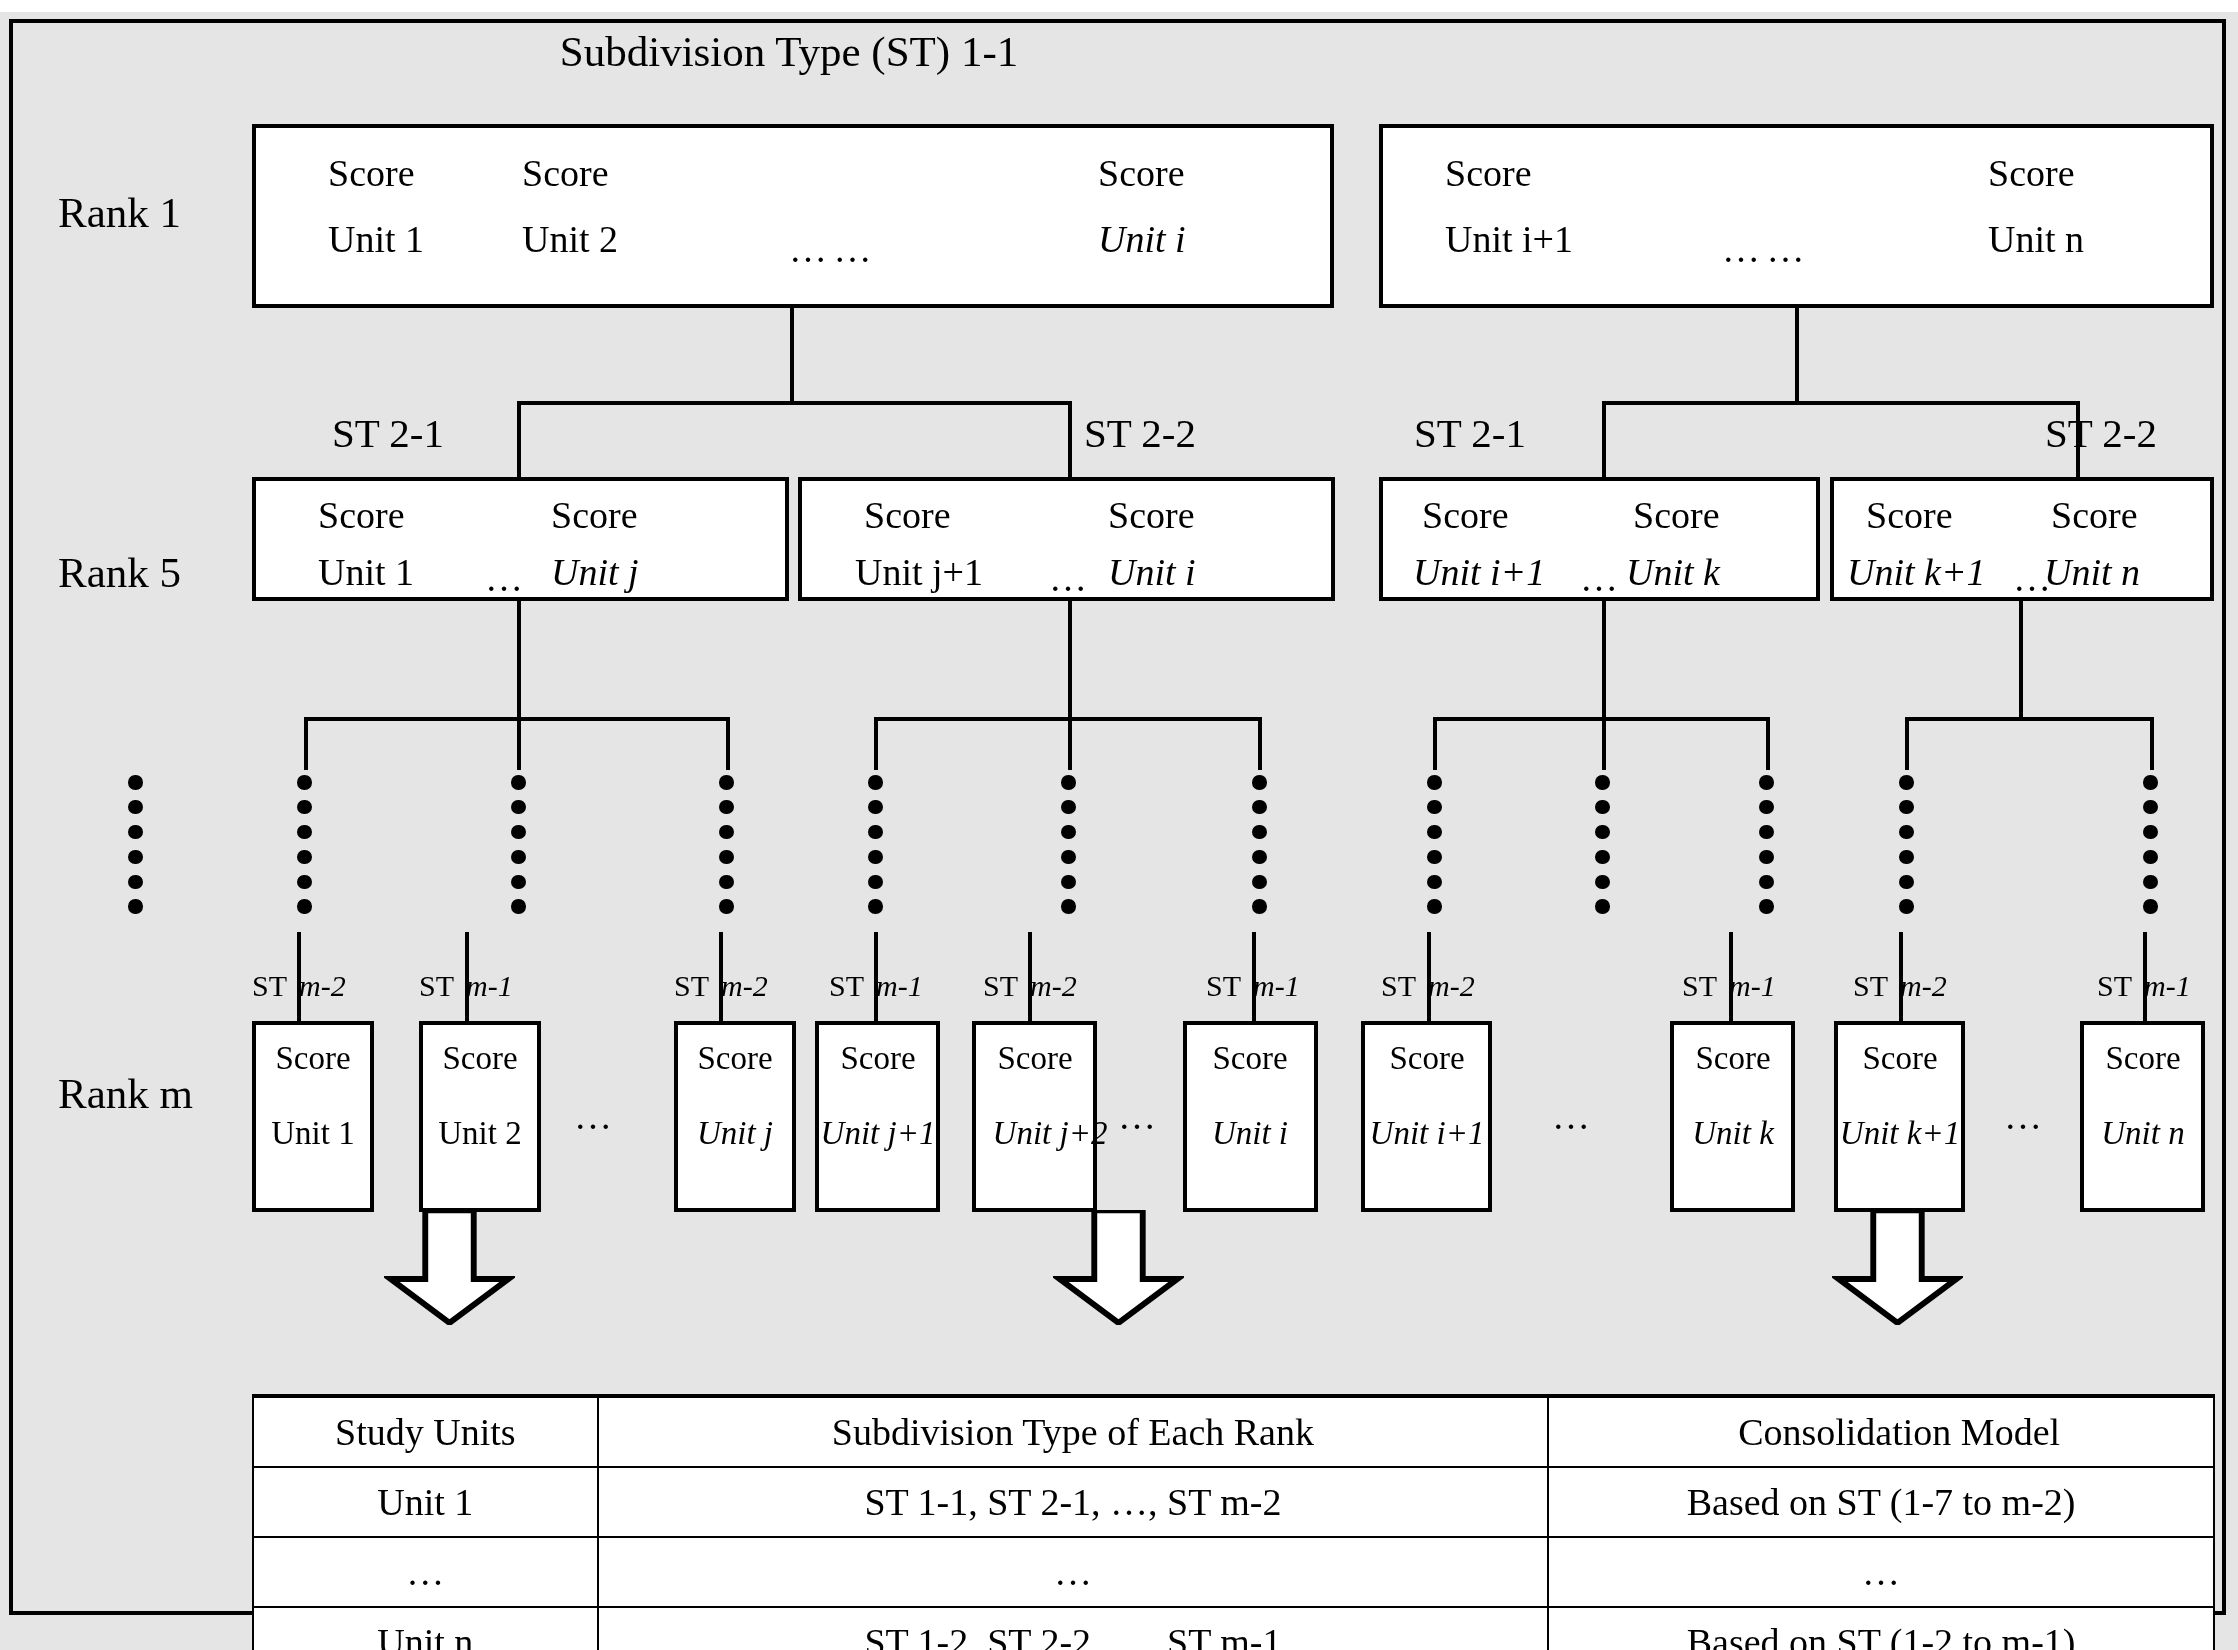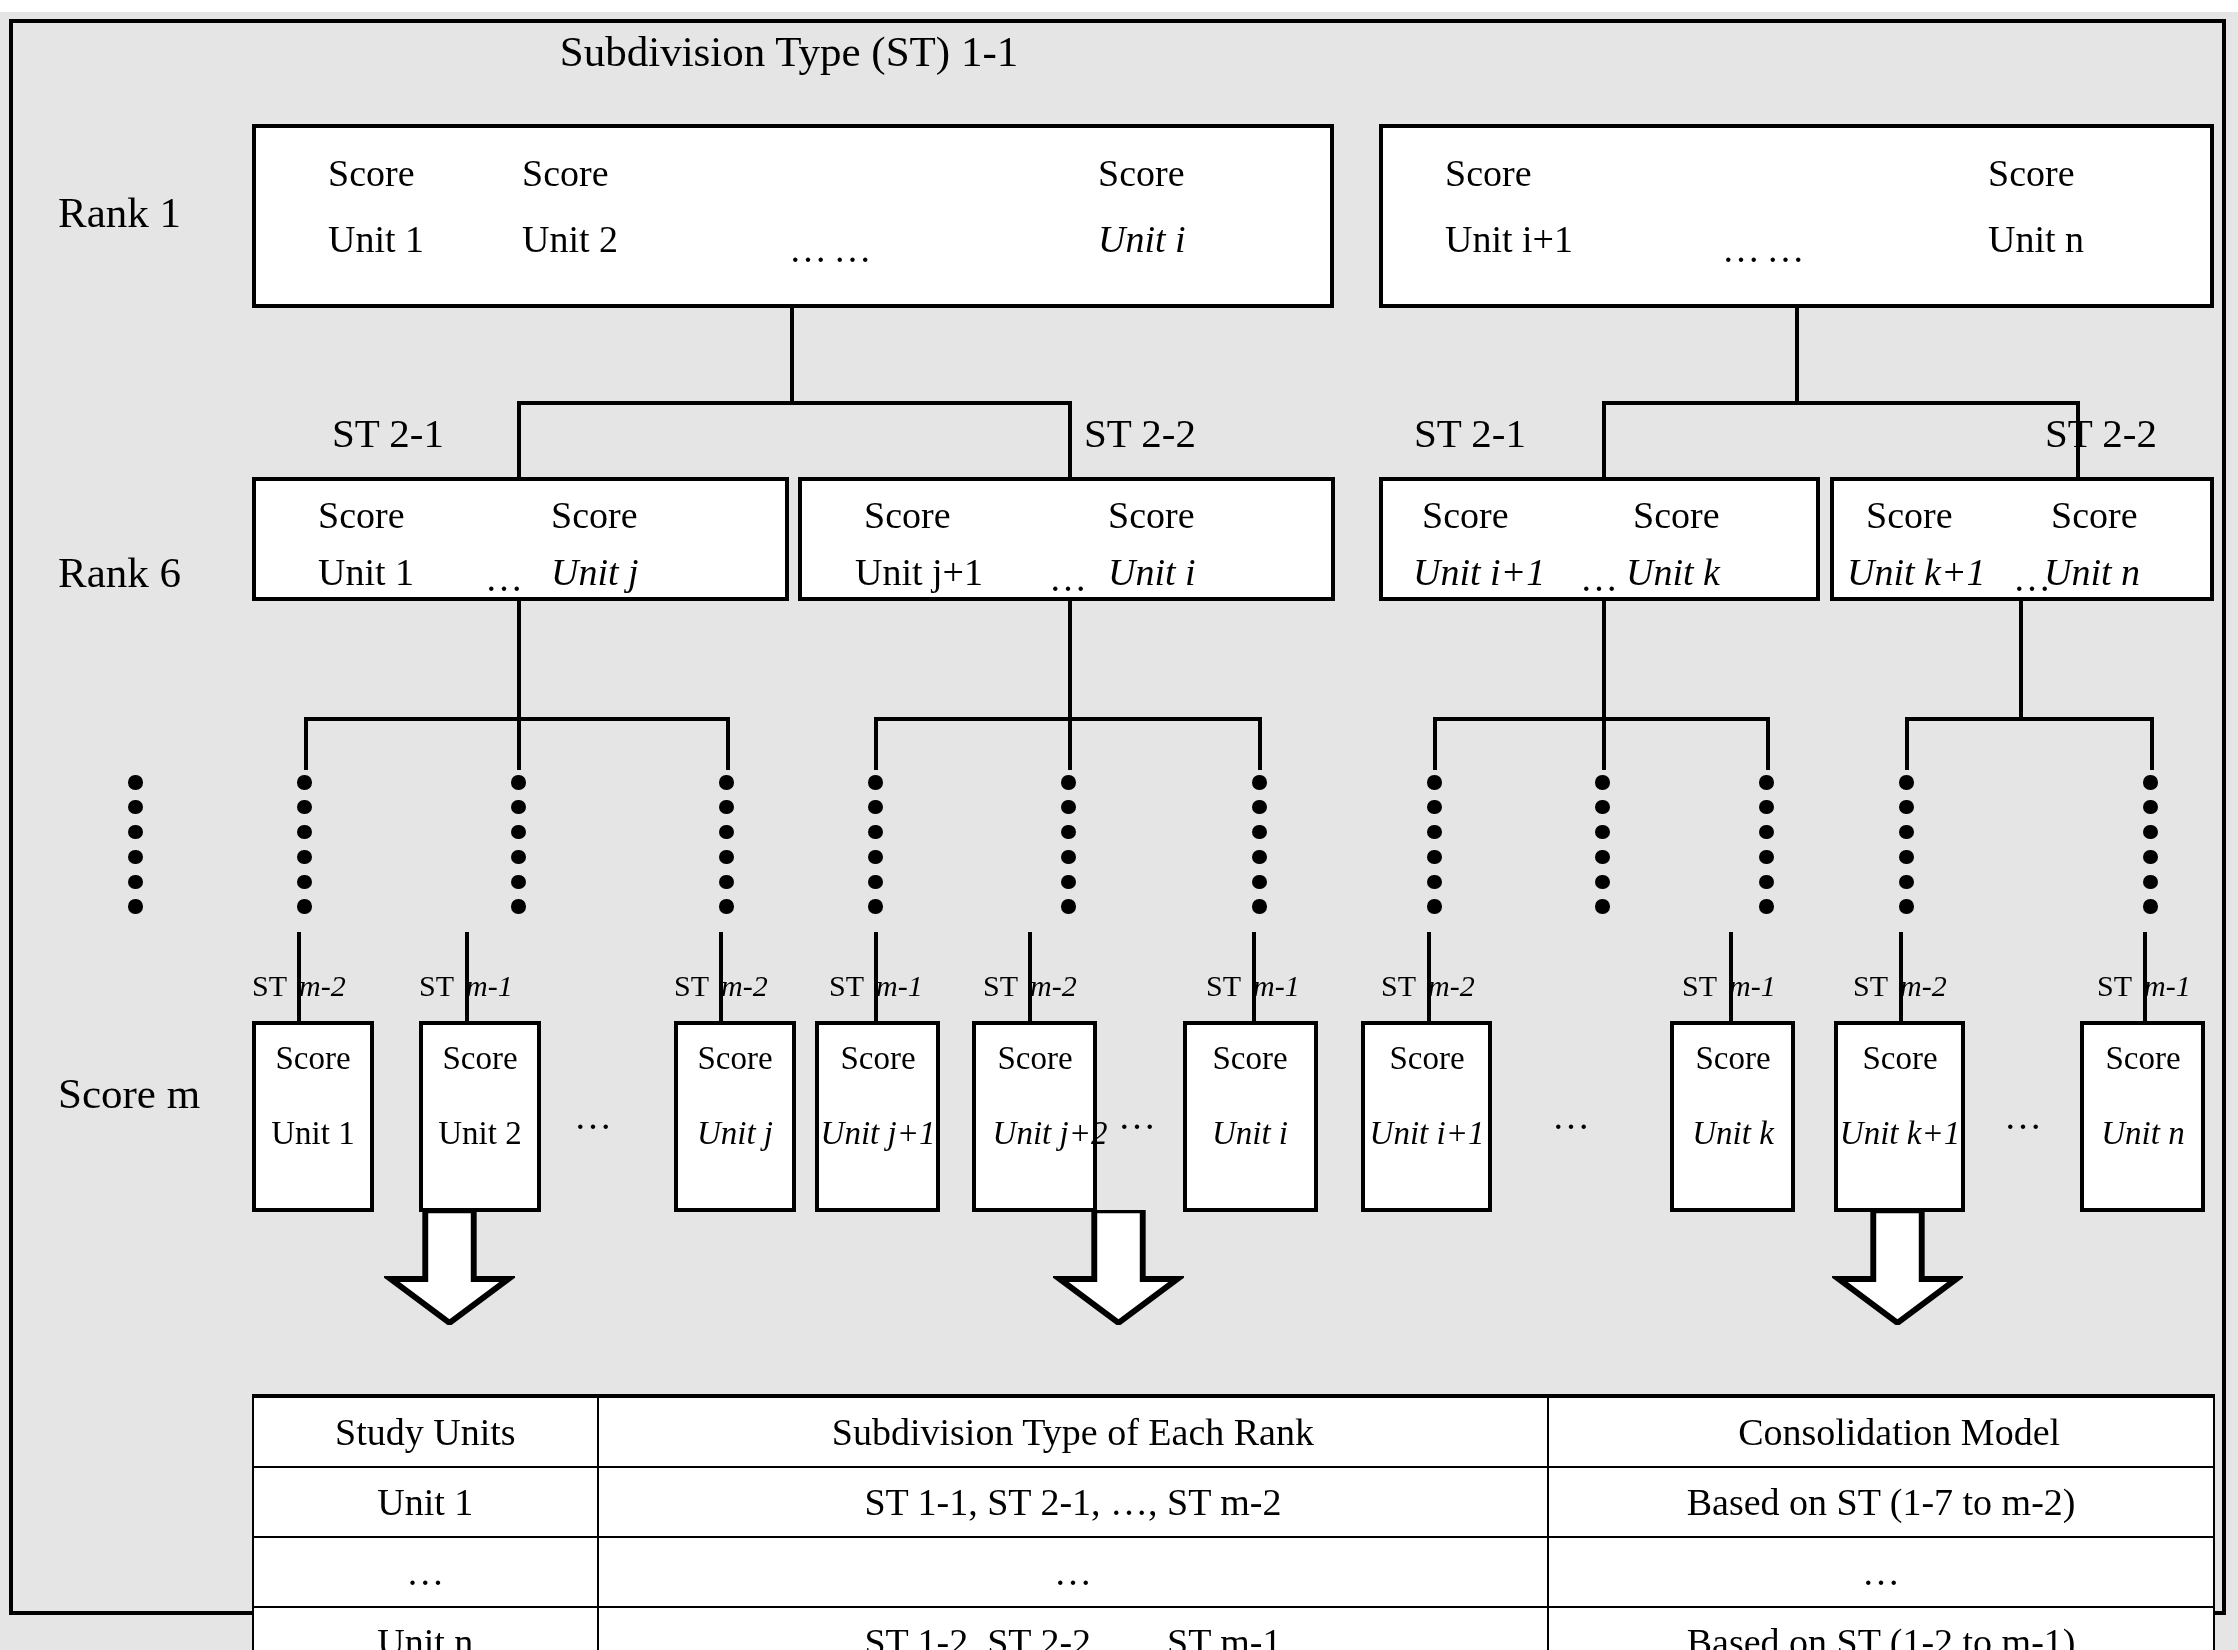--- a/index.html
+++ b/index.html
@@ -45,23 +45,23 @@
 </head>
 <body>
 
 <div id="stage">
 
   <div class="outer-frame"></div>
 
   <div class="t title ctr" style="left:789px;top:18.4px;">Subdivision Type (ST) 1-1</div>
 
   <div class="t ranklbl" style="left:58px;top:179px;">Rank 1</div>
-  <div class="t ranklbl" style="left:58px;top:539px;">Rank 6</div>
+  <div class="t ranklbl" style="left:58px;top:539px;">Rank 5</div>
   <div class="t ranklbl" style="left:58px;top:1060px;">
-    <span>Score m</span>
+    <span>Rank m</span>
   </div>
 
   <div class="box" style="left:252px;top:112px;width:1082px;height:184px;">
     <div class="t cell" style="left:72px;top:26px;">Score</div>
     <div class="t cell" style="left:72px;top:92px;">Unit 1</div>
 
     <div class="t cell" style="left:266px;top:26px;">Score</div>
     <div class="t cell" style="left:266px;top:92px;">Unit 2</div>
 
     <div class="t ell-big" style="left:533px;top:102px;">……</div>

